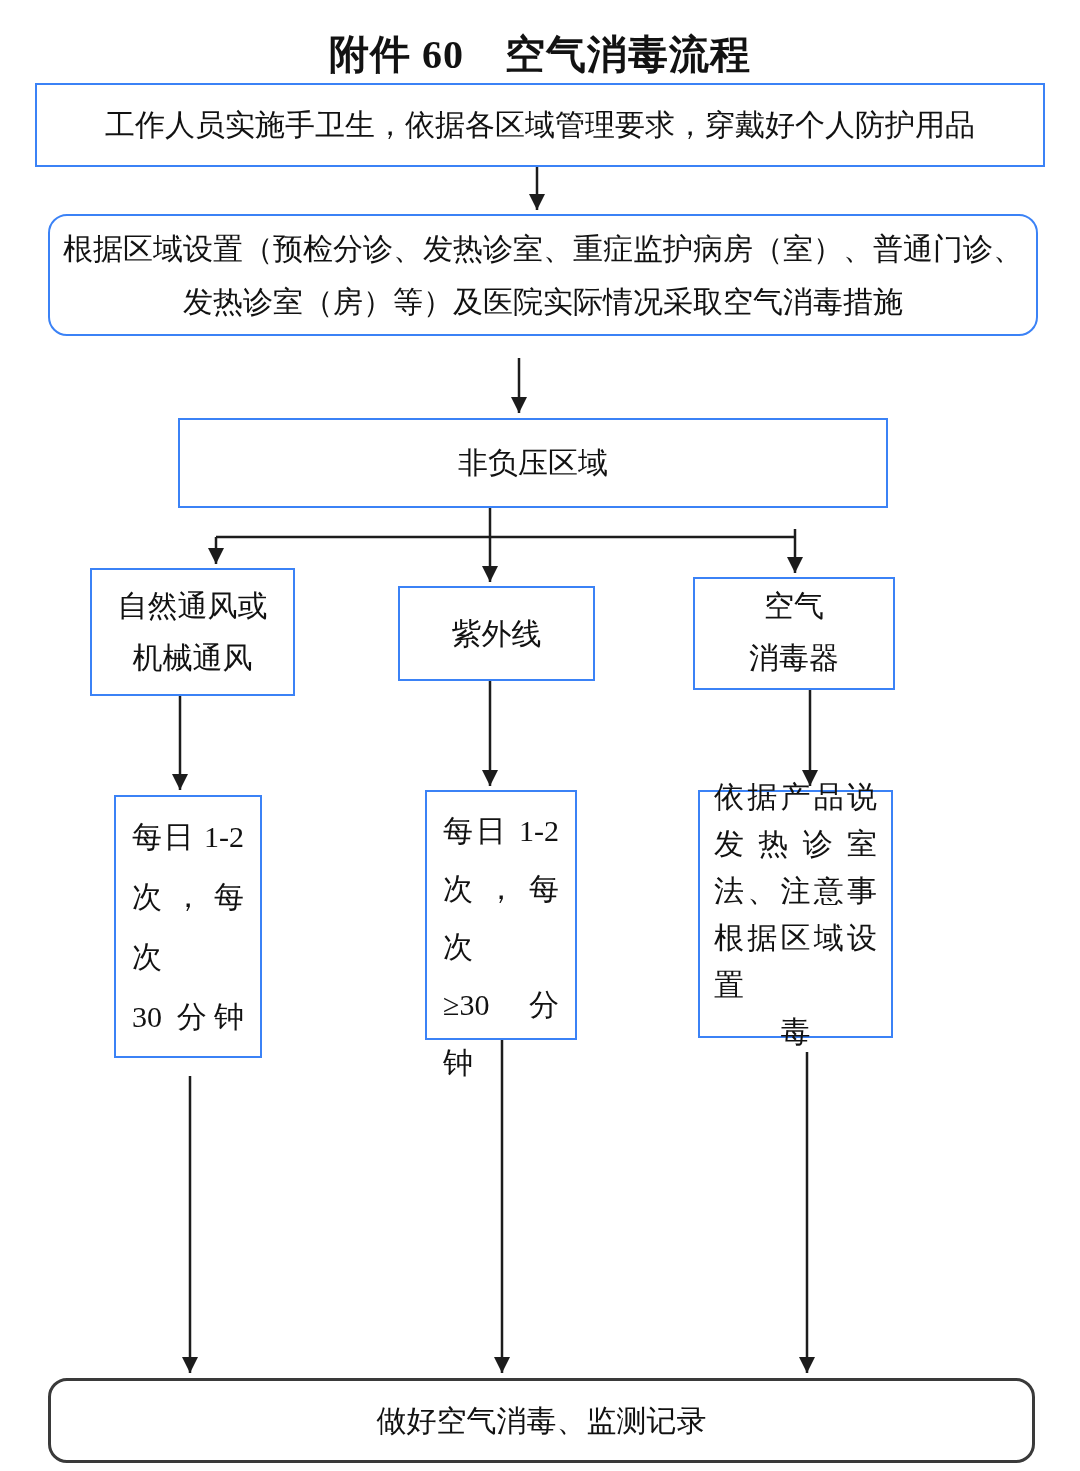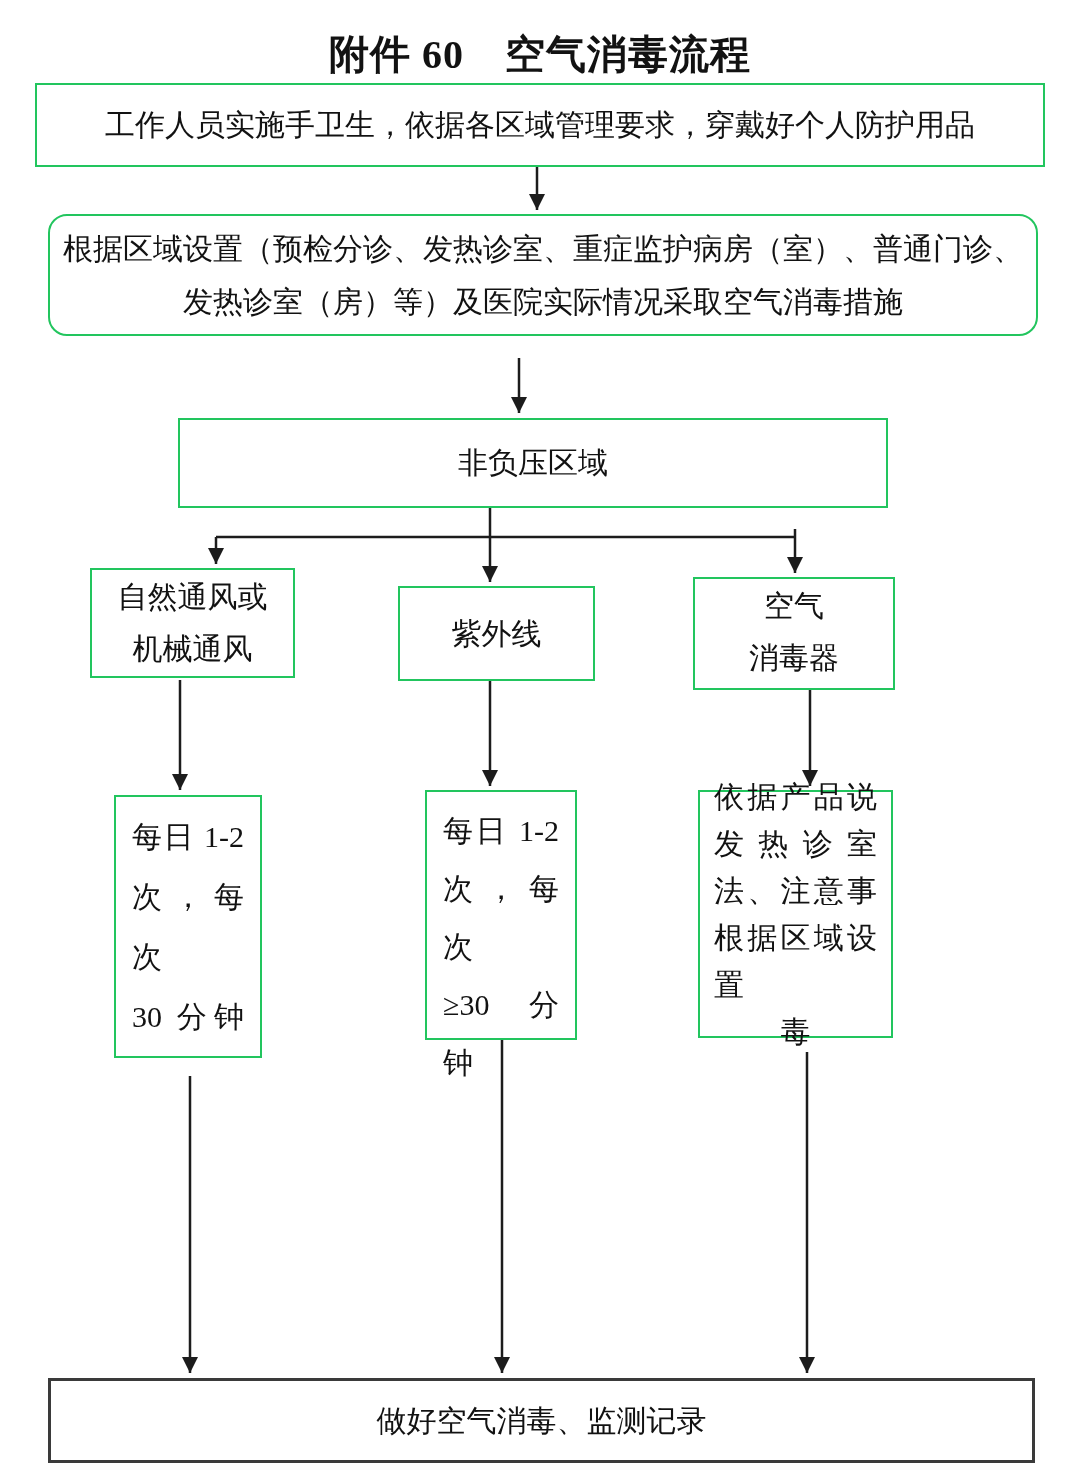--- a/index.html
+++ b/index.html
@@ -30,21 +30,21 @@
   }
   .connectors {
     position: absolute;
     left: 0;
     top: 0;
   }
   .connectors line { stroke: #1c1c1c; stroke-width: 2.5; }
   .box {
     position: absolute;
     box-sizing: border-box;
-    border: 2px solid #22c55e;
+    border: 2px solid #3b82f6;
     background: #ffffff;
     display: flex;
     flex-direction: column;
     justify-content: center;
     align-items: center;
     font-size: 30px;
     line-height: 52px;
     text-align: center;
   }
   .box .line { white-space: pre; }
@@ -56,21 +56,21 @@
   .detail .jline {
     text-align: justify;
     text-align-last: justify;
     white-space: normal;
   }
   .detail .lline { text-align: left; }
   .detail .cline { text-align: center; }
   .b-step2 { line-height: 53px; }
   .d-uv { justify-content: flex-start; padding-top: 10px; line-height: 58px; }
   .d-air { line-height: 47px; padding: 0 14px; }
-  .b-final { border-width: 3px; border-color: #3a3a3a; }
+  .b-final { border-width: 3px; border-color: #3a3a3a; border-radius: 19px; }
 </style>
 </head>
 <body>
 
 <div class="page">
 
   <svg class="connectors" width="1080" height="1471" viewBox="0 0 1080 1471">
     <defs>
       <marker id="ah" markerUnits="userSpaceOnUse" markerWidth="17" markerHeight="16" refX="10" refY="5" viewBox="0 0 10 10" orient="auto">
         <path d="M0 0 L10 5 L0 10 Z" fill="#1c1c1c"></path>
@@ -98,21 +98,21 @@
 
   <div class="box b-step2" style="left:48px; top:214px; width:990px; height:122px;border-radius:19px;">
     <div class="line">根据区域设置（预检分诊、发热诊室、重症监护病房（室）、普通门诊、</div>
     <div class="line">发热诊室（房）等）及医院实际情况采取空气消毒措施</div>
   </div>
 
   <div class="box" style="left:178px; top:418px; width:710px; height:90px;">
     <div class="line">非负压区域</div>
   </div>
 
-  <div class="box" style="left:90px; top:568px; width:205px; height:110px;">
+  <div class="box" style="left:90px; top:568px; width:205px; height:128px;">
     <div class="line">自然通风或</div>
     <div class="line">机械通风</div>
   </div>
 
   <div class="box" style="left:398px; top:586px; width:197px; height:95px;">
     <div class="line">紫外线</div>
   </div>
 
   <div class="box" style="left:693px; top:577px; width:202px; height:113px;font-family:Liberation Mono, monospace;">
     <div class="line">空气</div>

